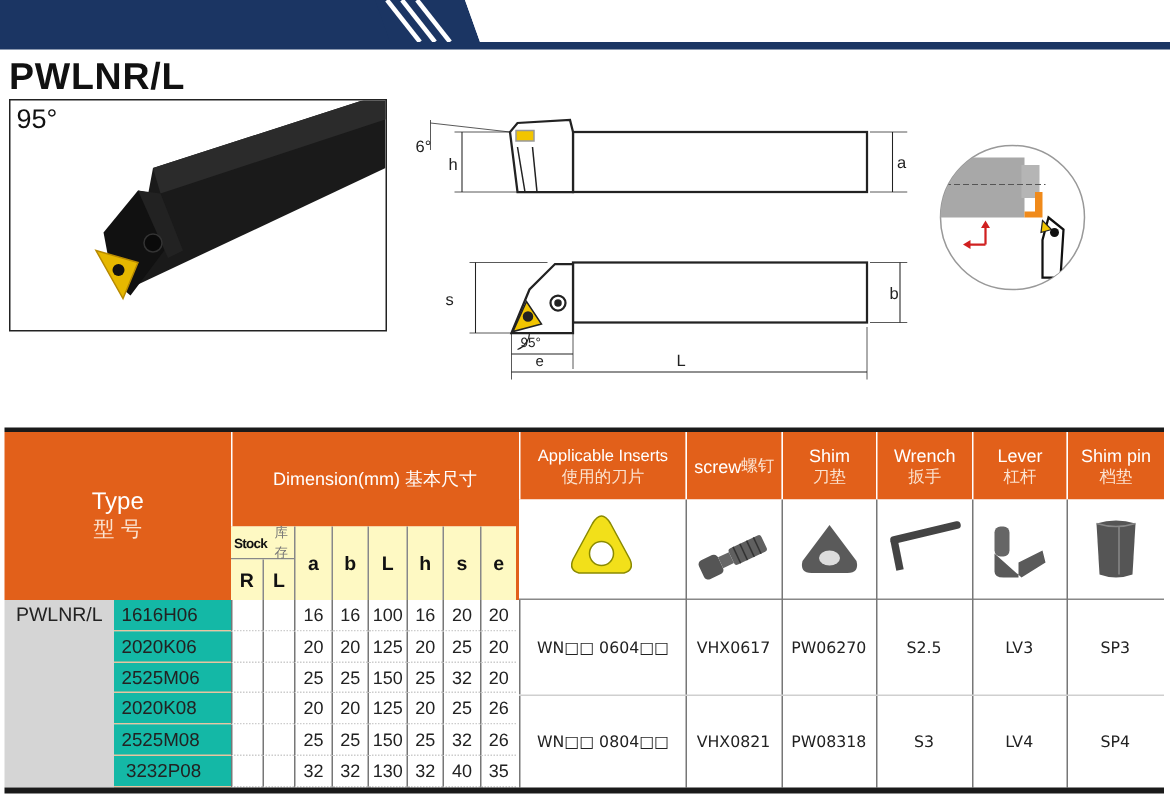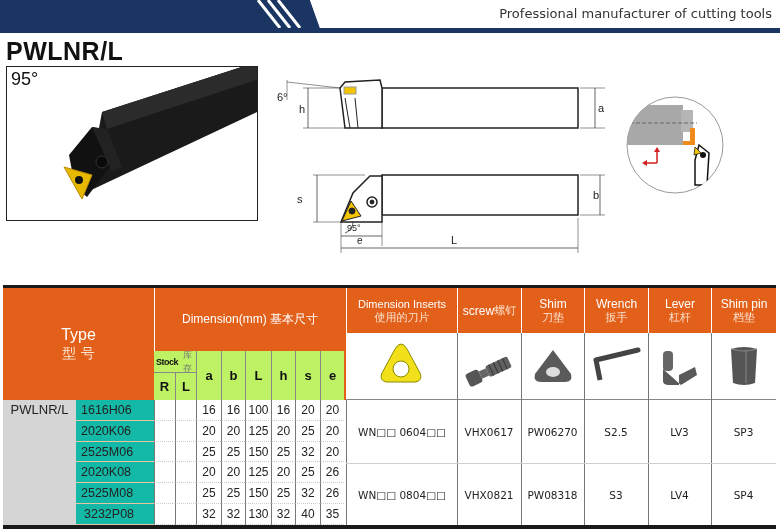--- a/index.html
+++ b/index.html
@@ -20,21 +20,21 @@
   .photo-angle { position: absolute; left: 4px; top: 2px; font-family: "Liberation Sans", sans-serif; font-size: 18px; color: #111; }
 
   
   .drawing { position: absolute; left: 275px; top: 68px; width: 330px; height: 185px; }
   .app-circle { position: absolute; left: 625px; top: 95px; width: 100px; height: 100px; }
   .tbl-topline { position: absolute; left: 3px; top: 285px; width: 773px; height: 3px; background: #1a1a1a; }
   .tbl-bottomline { position: absolute; left: 3px; top: 525px; width: 773px; height: 4px; background: #1a1a1a; }
 
   .cell { position: absolute; display: flex; align-items: center; justify-content: center; text-align: center; }
   .or { background: #e2601a; color: #fff; }
-  .gr { background: #bef264; color: #111; }
+  .gr { background: #fef9c3; color: #111; }
   .peach { background: #14b8a6; }
   .greyblk { background: #d5d5d5; }
 
   .hdr-en { font-family: "Liberation Sans", sans-serif; font-size: 12px; line-height: 14px; }
   .hdr-cn { font-family: "DejaVu Sans", sans-serif; font-size: 11px; line-height: 14px; color: #fbe3d0; }
   .dimhdr { font-family: "Liberation Sans", sans-serif; font-weight: bold; font-size: 13px; }
   .num { font-family: "Liberation Sans", sans-serif; font-size: 12px; color: #222; }
   .acc { font-family: "DejaVu Sans", sans-serif; font-size: 10.5px; color: #222; }
   .vline { position: absolute; width: 1px; background: #777; }
   .hline { position: absolute; height: 1px; background: #cfcfcf; }
@@ -45,21 +45,20 @@
 <div class="banner">
   <div class="banner-bg"></div>
   <svg style="position:absolute;left:250px;top:0" width="70" height="28">
     <polygon points="0,0 60,0 70,28 10,28" fill="#1b3563"></polygon>
     <line x1="8" y1="0" x2="30" y2="28" stroke="#fff" stroke-width="3"></line>
     <line x1="18" y1="0" x2="40" y2="28" stroke="#fff" stroke-width="3"></line>
     <line x1="28" y1="0" x2="50" y2="28" stroke="#fff" stroke-width="3"></line>
     <polygon points="60,0 70,0 70,28" fill="#fff"></polygon>
   </svg>
   <div class="banner-line"></div>
-  <div class="banner-tagline">Professional manufacturer of cutting tools</div>
 </div>
 
 <div class="model-title">PWLNR/L</div>
 
 <div class="photo-box">
   <div class="photo-angle">95°</div>
   <svg width="252" height="155" style="position:absolute;left:0;top:0">
 
     <polygon points="95,45 250,-5 250,45 80,125" fill="#1a1a1a"></polygon>
     <polygon points="95,45 250,-5 252,12 100,62" fill="#2b2b2b"></polygon>
@@ -181,21 +180,21 @@
 <div class="cell gr" style="left:295px;top:351px;width:25px;height:49px;border-left:1px solid #888;">
     <span class="dimhdr">s</span>
   </div>
 <div class="cell gr" style="left:320px;top:351px;width:24px;height:49px;border-left:1px solid #888;">
     <span class="dimhdr">e</span>
   </div>
 
 <div class="or" style="position:absolute;left:344px;top:288px;width:2px;height:112px;"></div>
 
 <div class="cell or" style="left:346px;top:288px;width:111px;height:45px;flex-direction:column;border-left:1px solid #fff;">
-  <div class="hdr-en" style="font-size:11px;">Dimension Inserts</div>
+  <div class="hdr-en" style="font-size:11px;">Applicable Inserts</div>
   <div class="hdr-cn">使用的刀片</div>
 </div>
 <div class="cell or" style="left:457px;top:288px;width:64px;height:45px;flex-direction:row;border-left:1px solid #fff;">
   <div class="hdr-en">screw</div>
   <div class="hdr-cn">螺钉</div>
 </div>
 <div class="cell or" style="left:521px;top:288px;width:63px;height:45px;flex-direction:column;border-left:1px solid #fff;justify-content:center;">
   <div class="hdr-en">Shim</div>
   <div class="hdr-cn">刀垫</div>
 </div>

